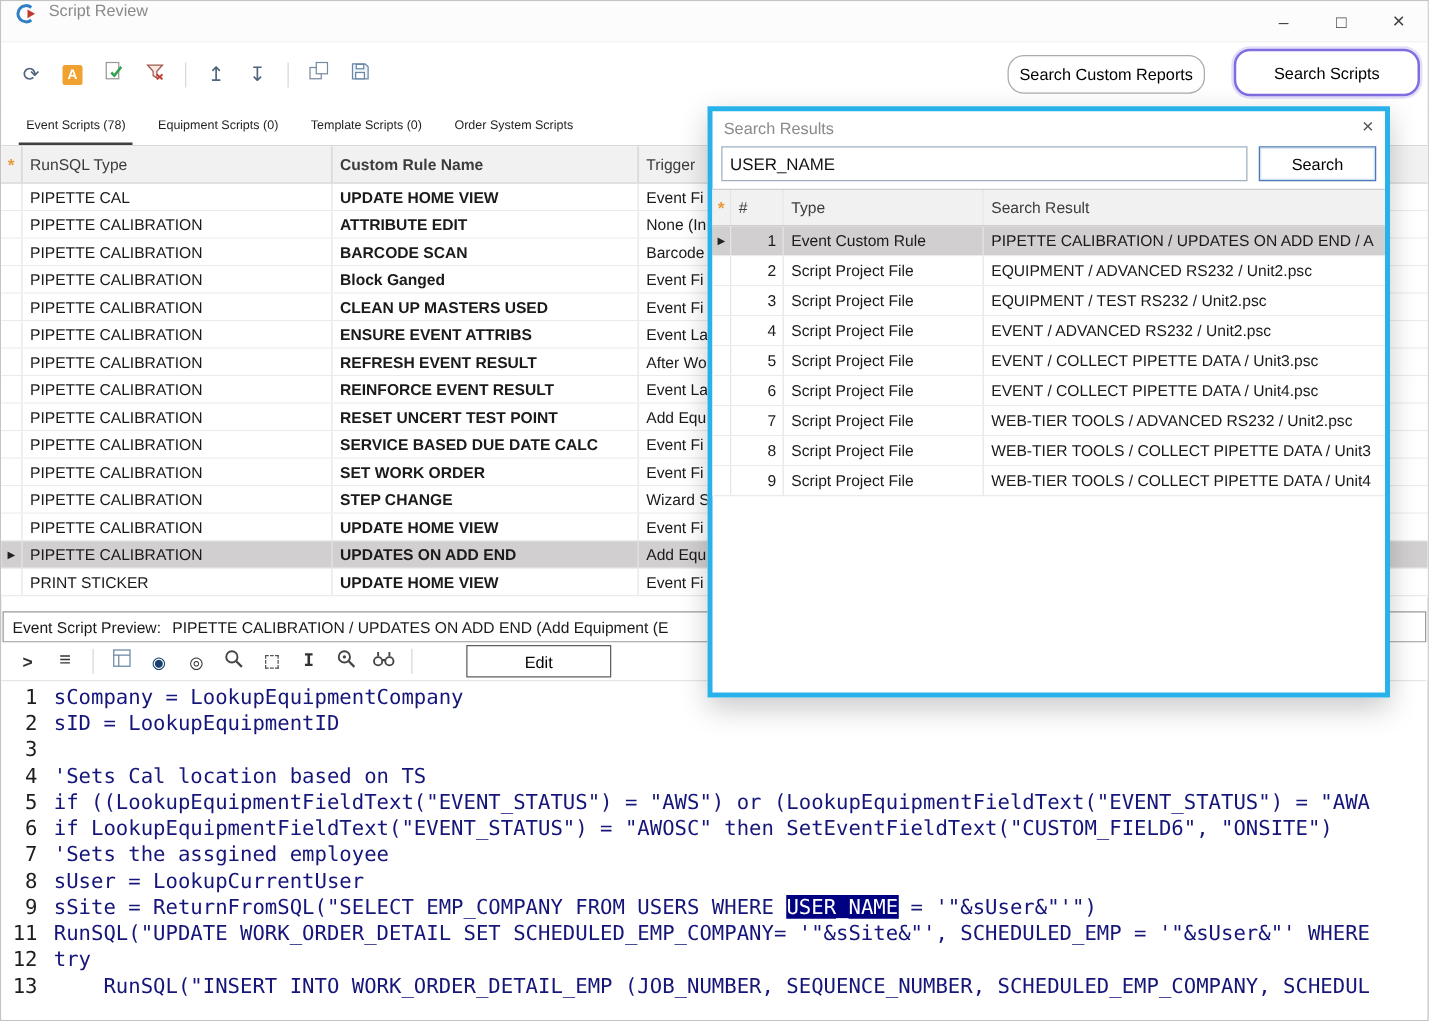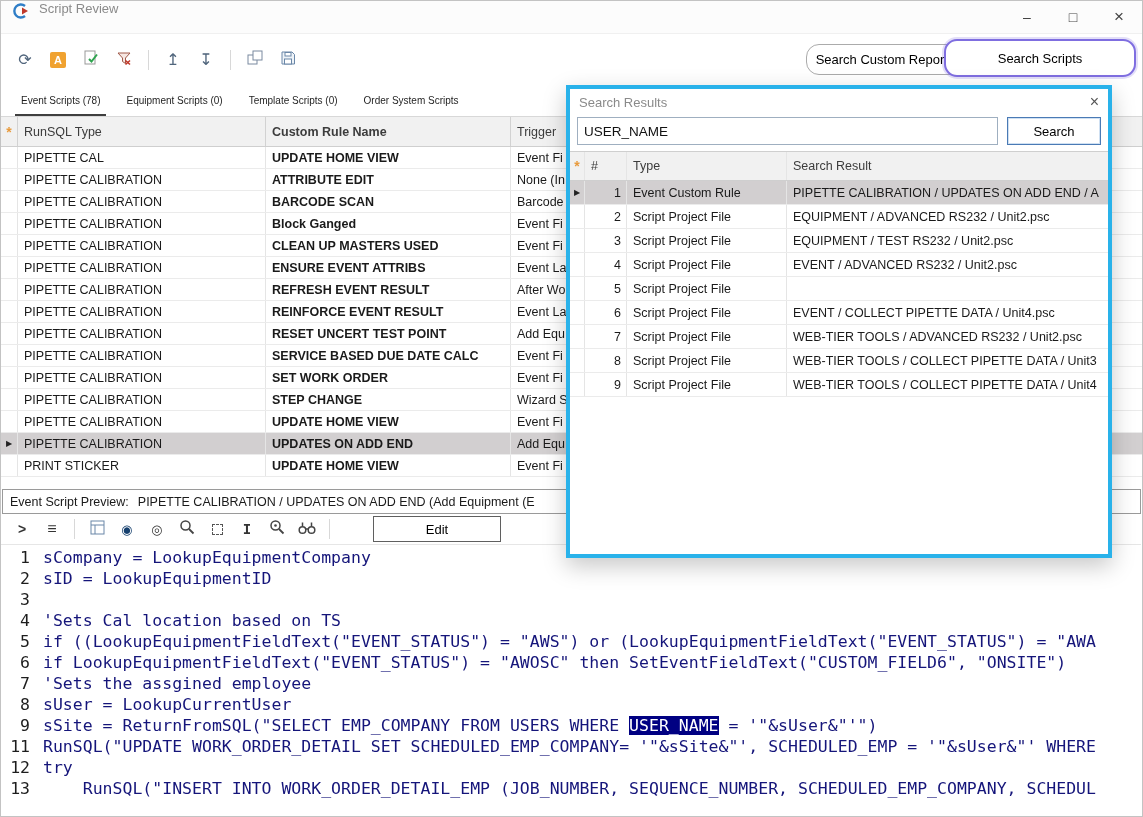--- a/index.html
+++ b/index.html
@@ -17,21 +17,21 @@
 
   
   .toolbar { position:absolute; top:33px; left:0; right:0; height:51px; background:#fff; display:flex; align-items:center; }
   .tb-icons { display:flex; align-items:center; gap:9px; margin-left:12px; }
   .tb-btn { width:24px; height:24px; display:flex; align-items:center; justify-content:center; cursor:pointer; }
   .tb-sep { width:1px; height:20px; background:#d8d8d8; margin:0 3px; }
   .glyph { font-size:16px; color:#50657c; }
   .abox { width:16px; height:16px; background:#f0a230; border-radius:2px; color:#fff; font-size:11px; font-weight:bold; display:flex; align-items:center; justify-content:center; }
   .right-btn { position:absolute; background:#fff; font-size:13px; color:#000000; display:flex; align-items:center; justify-content:center; cursor:pointer;border-radius:13px; }
   .btn-reports { right:178px; top:10px; width:158px; height:31px; border:1px solid #ababab; }
-  .btn-scripts { right:6px; top:5px; width:192px; height:38px; border:2px solid #7f6ee0; box-shadow:0 0 0 2px rgba(127,110,224,.22); }
+  .btn-scripts { right:6px; top:5px; width:149px; height:38px; border:2px solid #7f6ee0; box-shadow:0 0 0 2px rgba(127,110,224,.22); }
 
   
   .tabstrip { position:absolute; top:84px; left:0; right:0; height:32px; display:flex; align-items:flex-end; border-bottom:1px solid #d8d8d8; background:#fff; }
   .tab { font-size:10px; color:#1f1f1f; padding:6px 6px 8px 6px; margin-left:14px; border-bottom:2px solid transparent; cursor:pointer; white-space:nowrap; }
   .tab.active { border-bottom-color:#3f3f3f; }
 
   
   .grid { position:absolute; top:116px; left:0; right:0; height:361px; background:#fff; font-size:12.5px; }
   .g-head { display:flex; height:30px; background:#f1f1f1; border-bottom:1px solid #cfcfcf; color:#3c3c3c; }
   .gh { display:flex; align-items:center; padding-left:6px; border-right:1px solid #d2d2d2; cursor:pointer; }
@@ -54,21 +54,21 @@
   
   .etoolbar { position:absolute; top:513px; left:0; right:0; height:30px; display:flex; align-items:center; background:#fff; }
   .et-icons { display:flex; align-items:center; gap:8px; margin-left:10px; }
   .et-btn { width:22px; height:22px; display:flex; align-items:center; justify-content:center; cursor:pointer; color:#333; }
   .et-run { font-weight:bold; font-size:14px; }
   .et-lines { font-size:16px; }
   .et-bp { font-size:13px; color:#16406e; }
   .et-watch { font-size:13px; }
   .et-ibeam { font-family:"DejaVu Sans Mono",monospace; font-weight:bold; font-size:14px; }
   .sel-box { width:11px; height:11px; border:1px dashed #555; display:inline-block; }
-  .edit-btn { margin-left:40px; width:128px; height:26px; border:1px solid #5f5f5f; background:#fff; font-size:13px; display:flex; align-items:center; justify-content:center; cursor:pointer; }
+  .edit-btn { margin-left:40px; width:116px; height:26px; border:1px solid #5f5f5f; background:#fff; font-size:13px; display:flex; align-items:center; justify-content:center; cursor:pointer; }
 
   
   .code { position:absolute; top:543px; left:0; right:1px; bottom:1px; overflow:hidden; font-family:"DejaVu Sans Mono",monospace; font-size:16.5px; color:#15157a; background:#fff; border-top:1px solid #e6e6e6; padding-top:2px; }
   .cl { display:flex; height:21px; line-height:21px; white-space:pre; }
   .ln { width:42px; flex:none; text-align:right; padding-right:13px; color:#1d1d1d; }
   .ct { white-space:pre; }
   .hl { background:#000082; color:#fff; }
 
   
   .popup { position:absolute; left:565px; top:84px; width:546px; height:473px; background:#fff; border:4px solid #29b2ea; box-shadow:0 8px 22px rgba(0,0,0,.22); z-index:10; }
@@ -393,20 +393,21 @@
       <div class="p-row">
           <div class="c pw-sel"></div>
           <div class="c pw-num">4</div>
           <div class="c pw-type">Script Project File</div>
           <div class="c pw-res">EVENT / ADVANCED RS232 / Unit2.psc</div>
         </div>
       <div class="p-row">
           <div class="c pw-sel"></div>
           <div class="c pw-num">5</div>
           <div class="c pw-type">Script Project File</div>
+          <div class="c pw-res">EVENT / COLLECT PIPETTE DATA / Unit3.psc</div>
         </div>
       <div class="p-row">
           <div class="c pw-sel"></div>
           <div class="c pw-num">6</div>
           <div class="c pw-type">Script Project File</div>
           <div class="c pw-res">EVENT / COLLECT PIPETTE DATA / Unit4.psc</div>
         </div>
       <div class="p-row">
           <div class="c pw-sel"></div>
           <div class="c pw-num">7</div>

